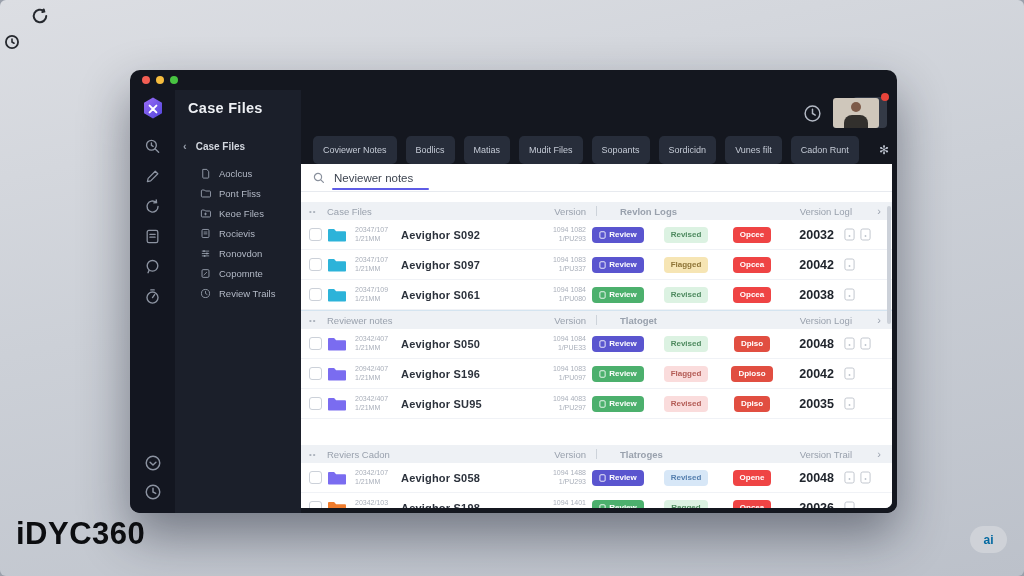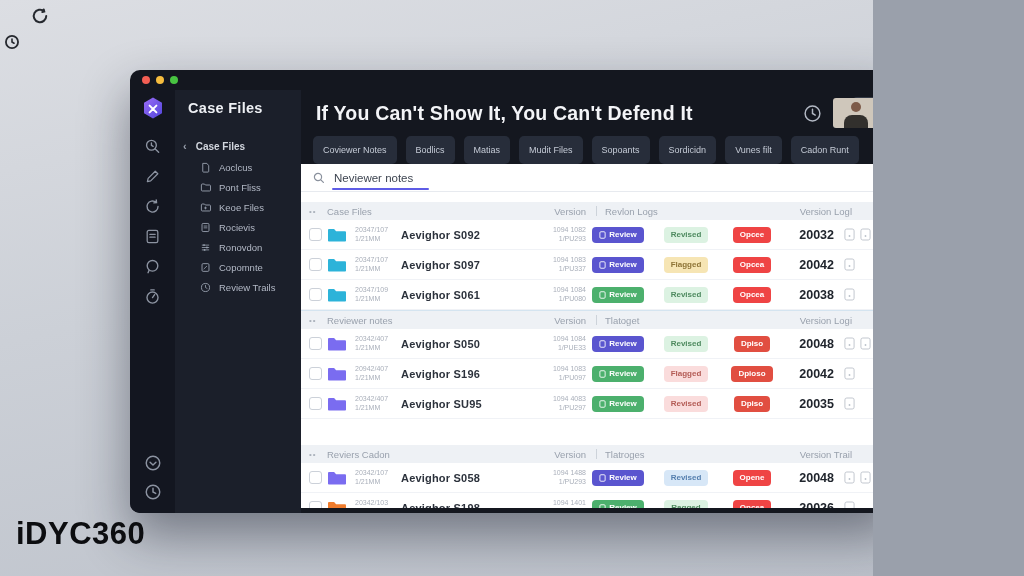--- a/index.html
+++ b/index.html
@@ -1,18 +1,18 @@
 <!DOCTYPE html>
 <html><head>
 <meta charset="utf-8">
 <style>
   html,body{margin:0;padding:0;background:#9aa0ab;}
-  .stage{position:relative;width:873px;height:576px;overflow:hidden;
+  .stage{position:relative;width:1024px;height:576px;overflow:hidden;
     background:linear-gradient(168deg,#dcdee3 0%,#ccd0d7 45%,#bcc1ca 100%);
-    font-family:"Liberation Sans",sans-serif;-webkit-font-smoothing:antialiased;}
+    font-family:"Liberation Sans",sans-serif;border-radius:6px;-webkit-font-smoothing:antialiased;}
   
   .decor{position:absolute;color:#26292f;}
   .brand{position:absolute;left:16px;top:516px;font-size:31px;font-weight:800;letter-spacing:.5px;color:#0c0d10;}
   .ai-badge{position:absolute;left:970px;top:526px;width:37px;height:27px;border-radius:14px;background:#cfd2d8;
     color:#0369a1;font-size:12px;font-weight:700;display:flex;align-items:center;justify-content:center;}
   
   .window{position:absolute;left:130px;top:70px;width:767px;height:443px;border-radius:10px;background:#14171f;
     box-shadow:0 22px 50px rgba(15,20,35,.45);overflow:hidden;display:flex;flex-direction:column;}
   .titlebar{height:20px;flex:0 0 auto;display:flex;align-items:center;gap:6px;padding-left:12px;}
   .tl{width:8px;height:8px;border-radius:50%;}
@@ -22,21 +22,21 @@
   .rail{width:45px;flex:0 0 auto;background:#131620;display:flex;flex-direction:column;align-items:center;padding-top:6px;}
   .applogo{width:26px;height:26px;flex:0 0 auto;}
   .rail-icons{margin-top:16px;display:flex;flex-direction:column;gap:13px;color:#8c93a1;}
   .rail-icons svg,.rail-bottom svg{display:block;}
   .rail-bottom{margin-top:auto;margin-bottom:12px;display:flex;flex-direction:column;gap:11px;color:#8c93a1;}
   
   .nav{width:126px;flex:0 0 auto;background:#1b1f2a;display:flex;flex-direction:column;padding-top:8px;}
   .nav-title{margin:2px 0 0 13px;font-size:14.5px;font-weight:700;color:#eef0f4;letter-spacing:.3px;}
   .nav-back{margin:24px 0 0 8px;display:flex;align-items:center;gap:9px;font-size:10px;font-weight:700;color:#d2d6de;}
   .nav-back .chev{font-size:11px;color:#9aa1ae;}
-  .nav-items{margin-top:5px;display:flex;flex-direction:column;}
+  .nav-items{margin-top:11px;display:flex;flex-direction:column;}
   .nav-item{position:relative;height:20px;display:flex;align-items:center;gap:8px;padding-left:25px;
     font-size:9.5px;color:#b3b9c6;}
   .nav-item svg{color:#98a0ae;flex:0 0 auto;}
   .nav-item.selected{background:#3f4555;color:#fff;}
   .nav-item.selected svg{color:#e8eaf0;}
   .nav-item.selected::before{content:"";position:absolute;left:0;top:0;bottom:0;width:3px;background:#7a68ec;}
   
   .main{flex:1;min-width:0;display:flex;flex-direction:column;background:#14171f;}
   .main-header{height:46px;flex:0 0 auto;display:flex;align-items:center;padding:0 10px 0 15px;}
   .main-title{font-size:19.5px;font-weight:700;color:#f3f4f7;letter-spacing:.2px;white-space:nowrap;}
@@ -64,21 +64,21 @@
   .search-underline{position:absolute;left:31px;top:24px;width:97px;height:2px;background:#5e5ce6;border-radius:1px;}
   .gap10{height:10px;flex:0 0 auto;background:#fff;}
   .gap26{height:26px;flex:0 0 auto;background:#fff;}
   
   .thead{height:18px;flex:0 0 auto;background:#eef1f5;display:flex;align-items:center;
     font-size:9.5px;color:#99a1ad;}
   .thead.tinted{border-top:1px solid #d4e4f0;}
   .h-dots{width:26px;padding-left:8px;box-sizing:border-box;font-size:8px;letter-spacing:1px;color:#aab1bb;}
   .h-title{flex:1;}
   .h-version{width:52px;text-align:right;white-space:nowrap;}
-  .h-mid{width:196px;box-sizing:border-box;padding-left:10px;display:flex;align-items:center;gap:8px;white-space:nowrap;}
+  .h-mid{width:196px;box-sizing:border-box;padding-left:10px;display:flex;align-items:center;gap:23px;white-space:nowrap;font-weight:bold;}
   .vbar{width:1px;height:10px;background:#cdd3da;display:inline-block;}
   .h-right{width:70px;text-align:right;white-space:nowrap;}
   .h-chev{width:40px;text-align:right;padding-right:11px;box-sizing:border-box;color:#9aa2ae;font-size:11px;}
   .trow{height:29px;flex:0 0 auto;display:flex;align-items:center;background:#fff;border-bottom:1px solid #f0f2f6;}
   .c-cb{width:26px;padding-left:8px;box-sizing:border-box;display:flex;}
   .cb{width:11px;height:11px;border:1px solid #ccd1d9;border-radius:3px;background:#fff;}
   .c-folder{width:28px;display:flex;}
   .fold{display:block;}
   .f-cyan path{fill:#2cb3d9;} .f-purple path{fill:#7a6cf0;} .f-orange path{fill:#f07c2d;}
   .c-meta1{width:46px;}
@@ -226,21 +226,20 @@
                 <circle cx="6" cy="6" r="4.4" fill="none" stroke="currentColor"></circle>
                 <path d="M6 3.6V6l1.7 1" fill="none" stroke="currentColor" stroke-width=".9" stroke-linecap="round"></path>
               </svg>
               <span>Review Trails</span>
             </div>
         </div>
       </div>
 
       <div class="main">
         <div class="main-header">
-          <span class="main-title">If You Can't Show It, You Can't Defend It</span>
           <span class="hdr-right">
             <span class="clock-btn">
                 <svg width="19" height="19" viewBox="0 0 18 18">
                   <circle cx="9" cy="9" r="7" fill="none" stroke="currentColor" stroke-width="1.4"></circle>
                   <path d="M9 5v4l2.6 1.5" fill="none" stroke="currentColor" stroke-width="1.4" stroke-linecap="round"></path>
                 </svg>
               </span>
             <span class="avatar-wrap">
               <span class="avatar-back"></span>
               <span class="avatar">

